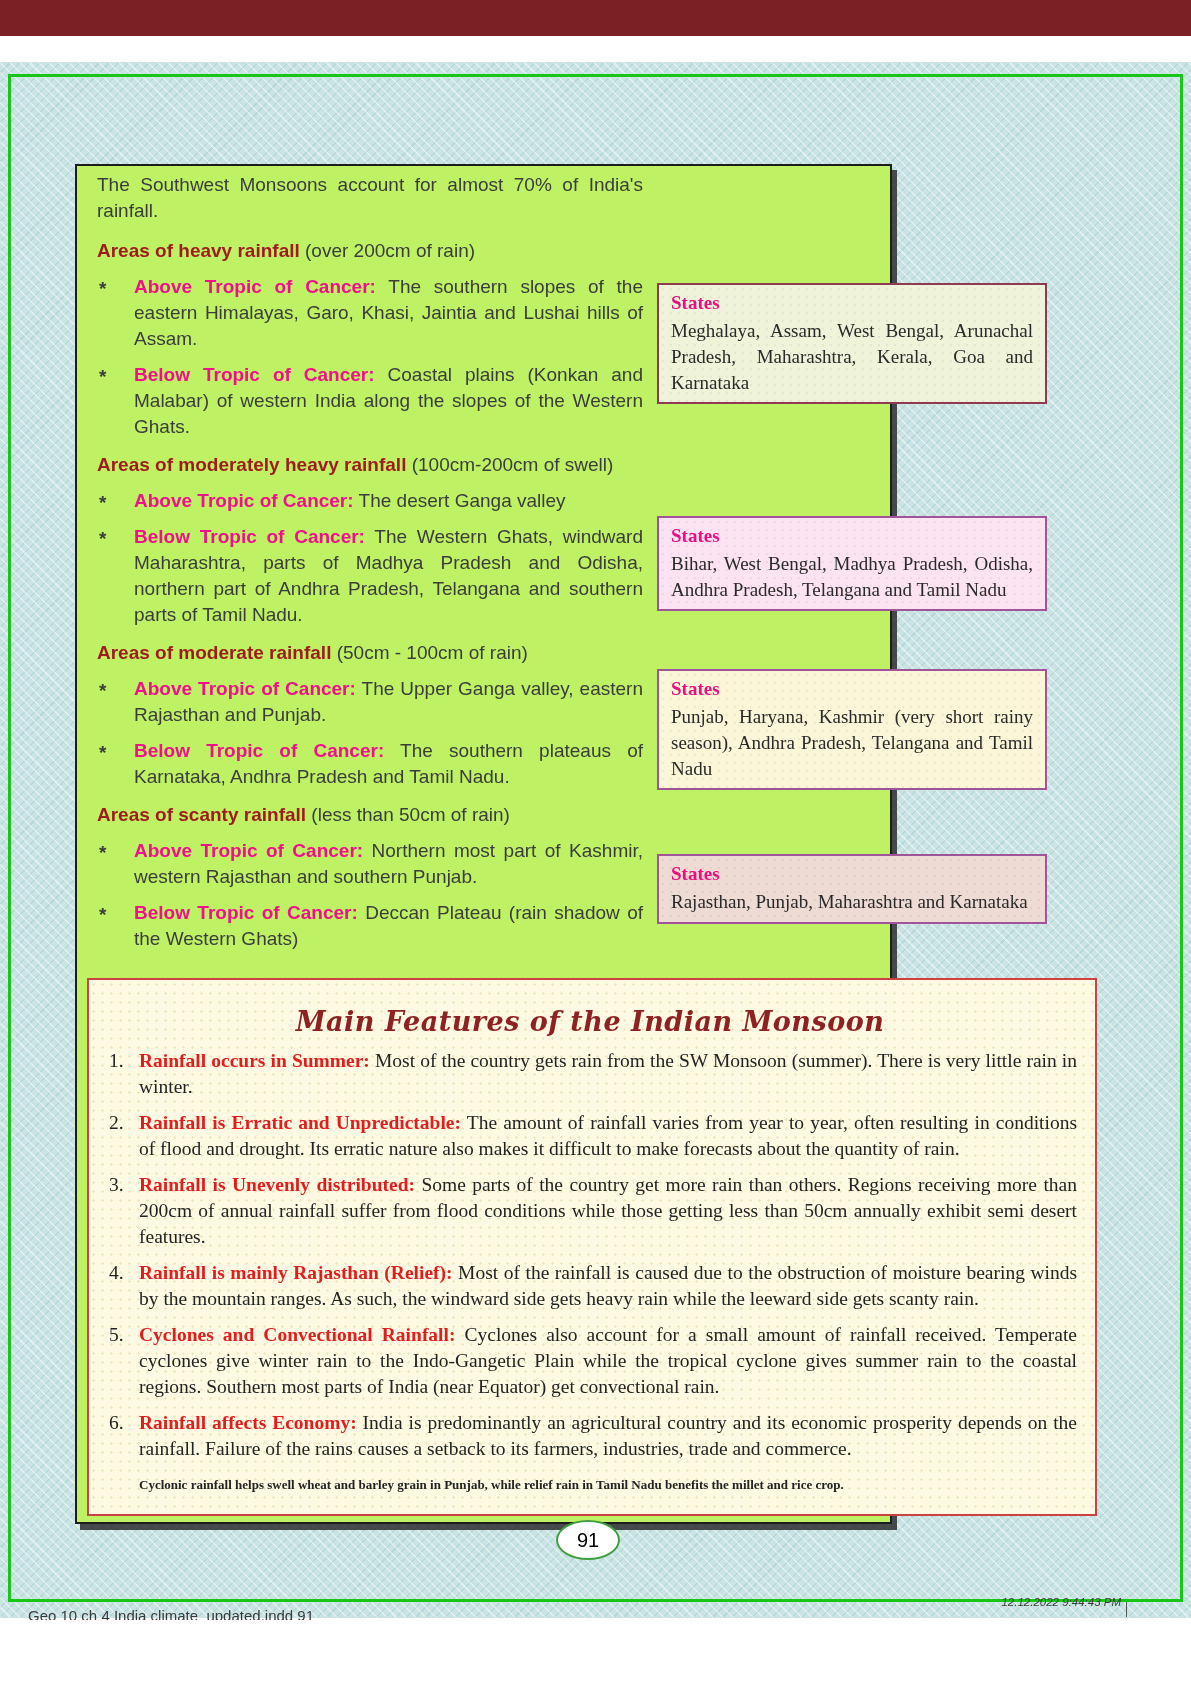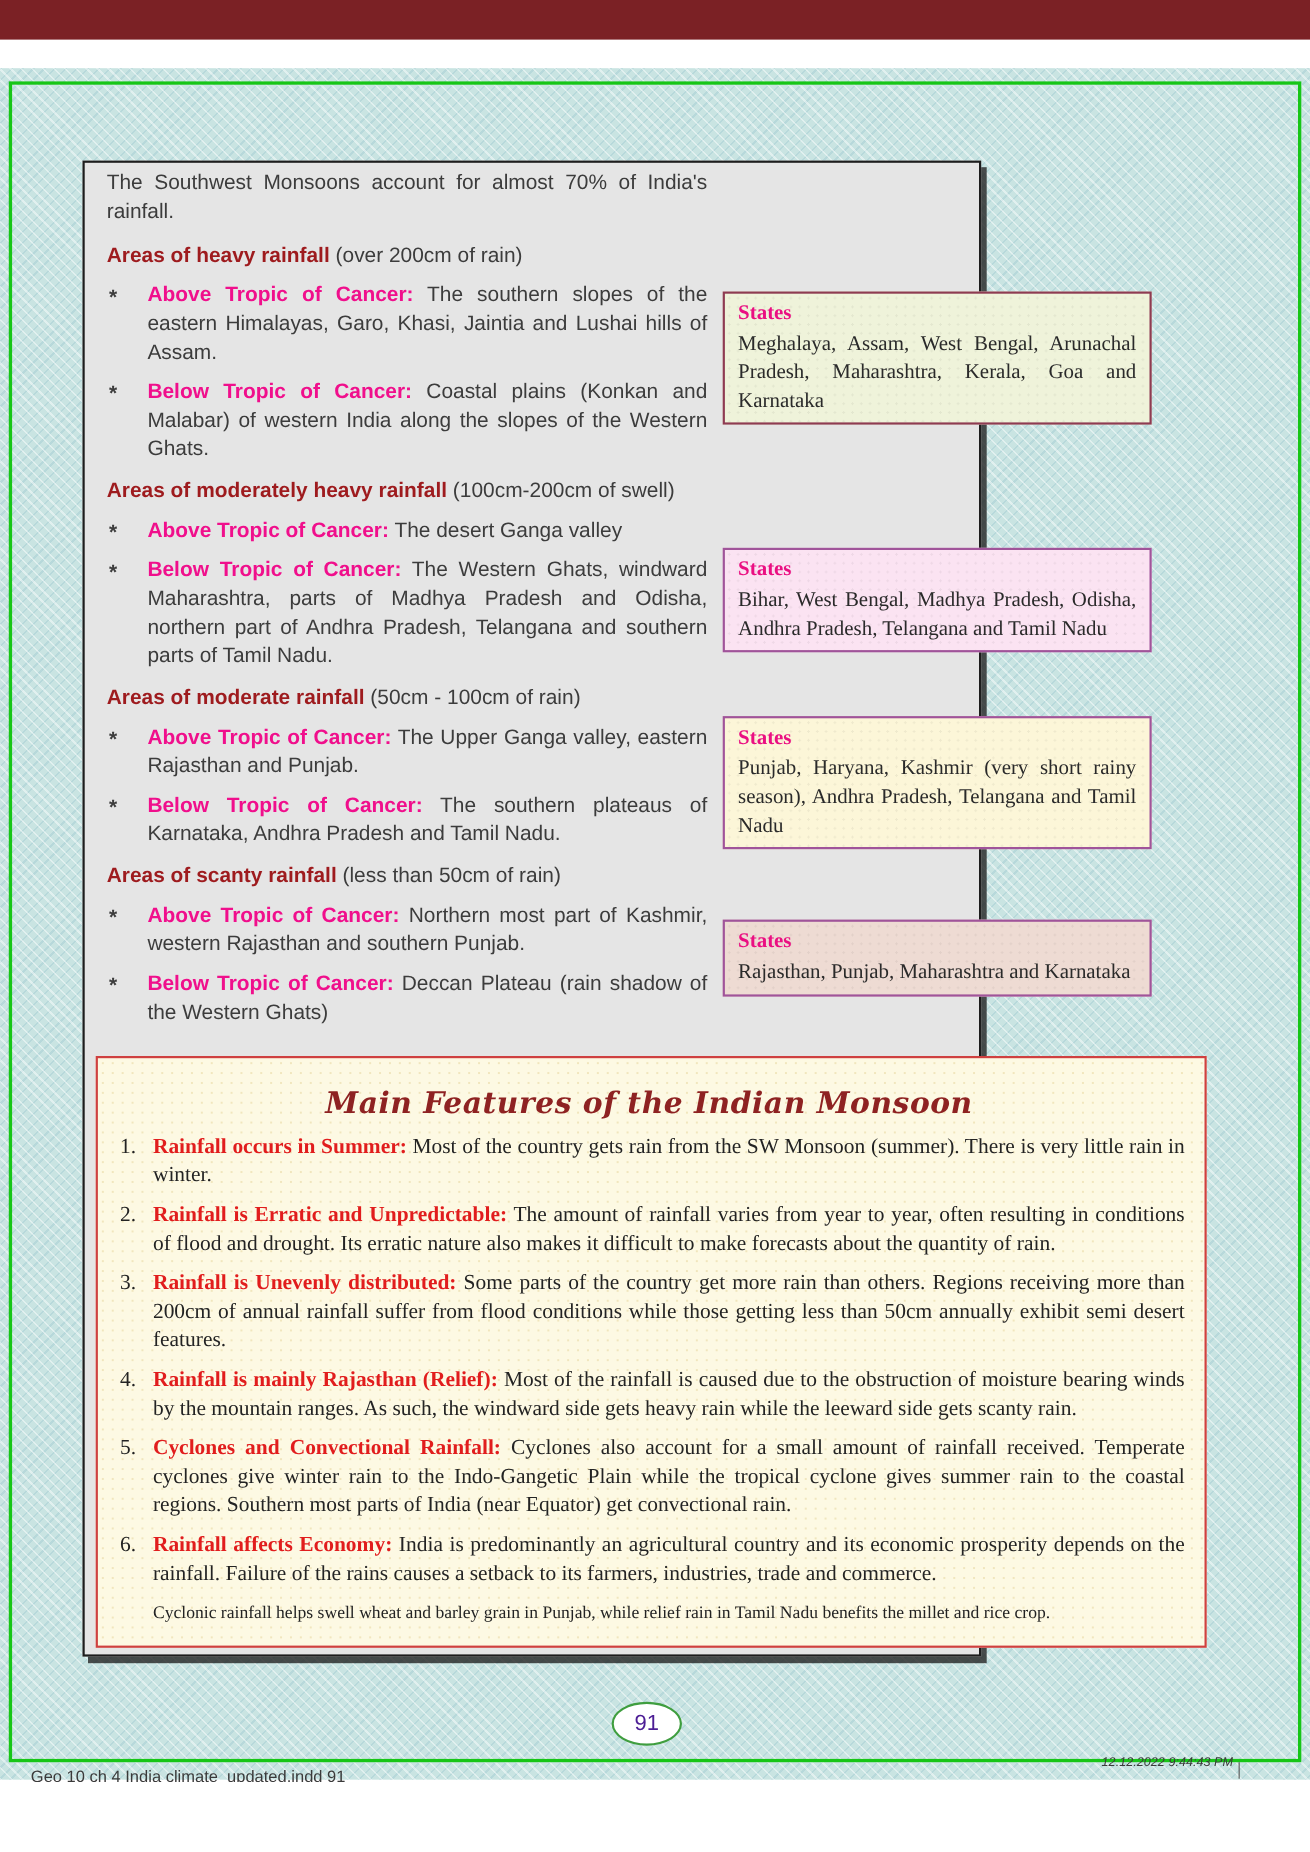--- a/index.html
+++ b/index.html
@@ -10,22 +10,22 @@
 
   .teal-field{position:absolute;left:0;top:62px;width:1191px;height:1556px;
     background-color:#c9e4e2;
     background-image:
       repeating-linear-gradient(45deg, rgba(255,255,255,0.45) 0 1.5px, rgba(255,255,255,0) 1.5px 7px),
       repeating-linear-gradient(135deg, rgba(150,195,205,0.35) 0 1.5px, rgba(150,195,205,0) 1.5px 7px);}
 
   .green-frame{position:absolute;left:8px;top:12px;right:8px;bottom:16px;
     border:3px solid #17c617;}
 
-  .content-box{position:absolute;left:75px;top:146px;width:817px;height:1360px;
-    background:#e5e5e5;border:2px solid #1d1d1d;
+  .content-box{position:absolute;left:75px;top:164px;width:817px;height:1360px;
+    background:#bef264;border:2px solid #1d1d1d;
     box-shadow:5px 6px 0 rgba(35,35,35,0.8);box-sizing:border-box;}
 
   
   .left-col{position:absolute;left:20px;top:6px;width:546px;
     font-size:19px;line-height:26px;color:#3c3c3c;text-align:justify;}
   .intro{margin:0 0 14px 0;}
   .sec-head{margin:0 0 10px 0;}
   .sec-head .hl{color:#9e1b1e;font-weight:bold;}
   .bullet{position:relative;padding-left:37px;margin:0 0 10px 0;}
   .bullet.gap{margin-bottom:12px;}
@@ -52,27 +52,27 @@
     background-size:9px 9px;
     font-family:"Liberation Serif",serif;color:#232323;
     padding:6px 18px 6px 14px;}
   .feat-title{text-align:center;color:#8e2222;font-size:27px;line-height:36px;
     font-style:italic;font-weight:bold;letter-spacing:0.5px;margin:18px 0 8px 0;
     font-family:"DejaVu Serif","Liberation Serif",serif;}
   .feat-item{position:relative;padding-left:36px;margin:0 0 10px 0;
     font-size:19.5px;line-height:26px;text-align:justify;}
   .feat-num{position:absolute;left:6px;top:0;}
   .feat-lead{color:#e11d1d;font-weight:bold;}
-  .closing{padding-left:36px;font-size:16px;line-height:26px;text-align:justify;margin:2px 15px 0 0;}
+  .closing{padding-left:36px;font-size:13px;line-height:26px;text-align:justify;margin:2px 15px 0 0;font-weight:bold;}
 
   
   .page-oval{position:absolute;left:556px;top:1520px;width:64px;height:40px;
     background:#ffffff;border:2px solid #3f9e3f;border-radius:50%;
     display:flex;align-items:center;justify-content:center;
-    font-size:20px;color:#4c1d95;box-sizing:border-box;margin-top:27px;}
+    font-size:20px;color:#000000;box-sizing:border-box;}
 
   
   .footer-strip{position:absolute;left:0;top:1618px;width:1191px;height:66px;background:#ffffff;}
   .footer-left{position:absolute;left:28px;top:1607px;height:13px;overflow:hidden;
     font-size:15px;color:#3a3a3a;white-space:nowrap;}
   .footer-right{position:absolute;right:70px;top:1596px;height:13px;overflow:hidden;
     font-size:11.5px;color:#3a3a3a;white-space:nowrap;font-style:italic;}
   .crop-tick{position:absolute;left:1126px;top:1602px;width:1px;height:15px;background:#555;}
 </style>
 </head>

